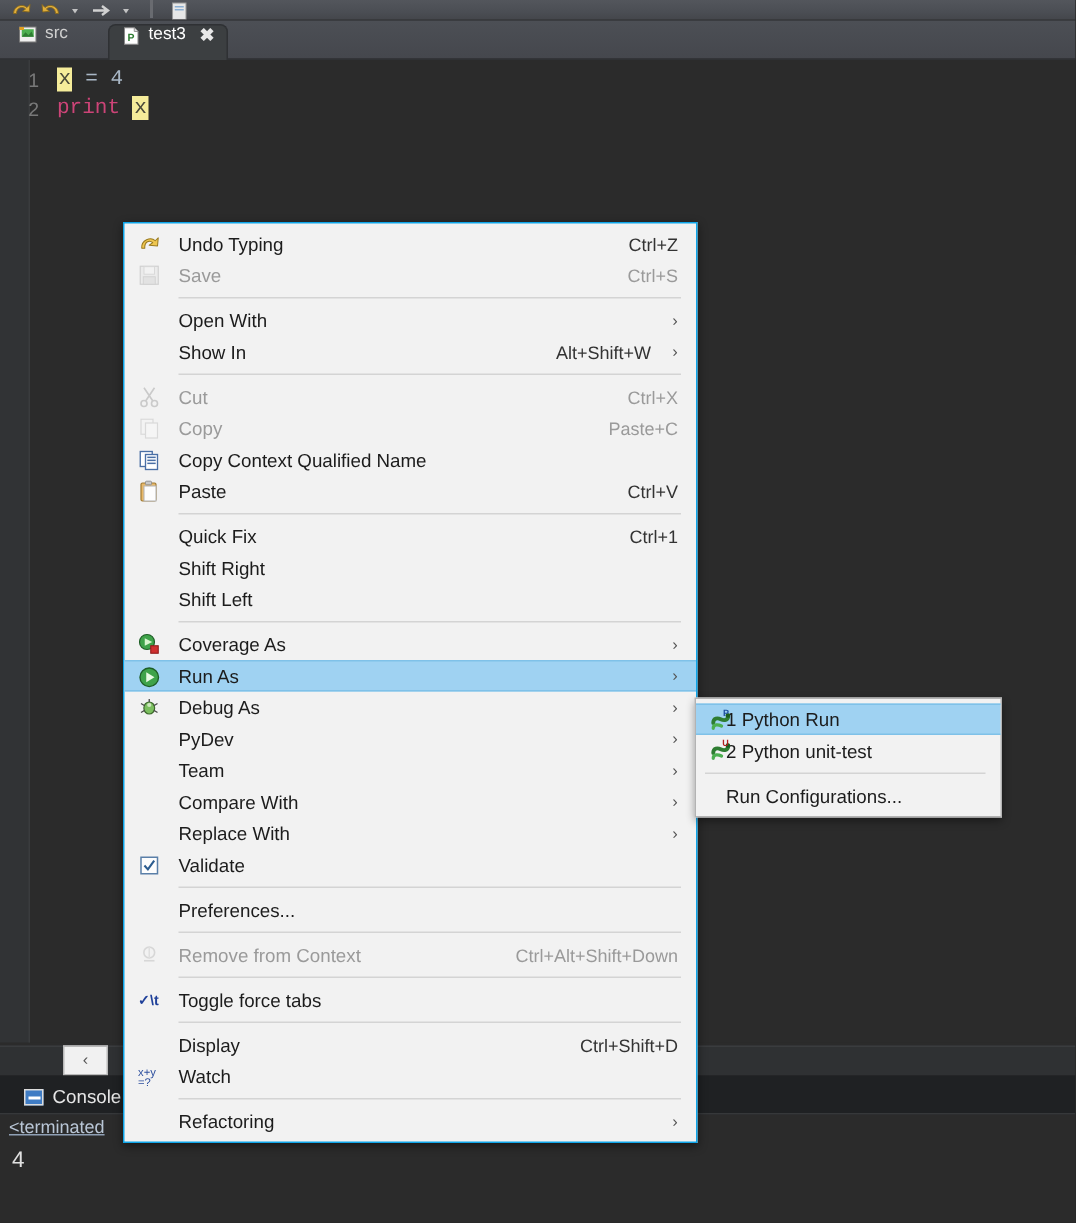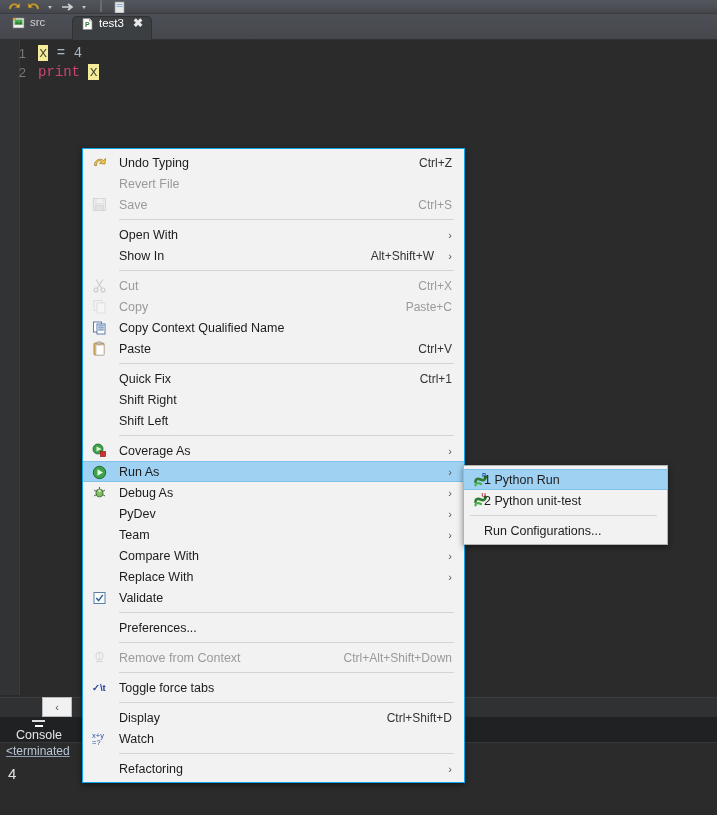--- a/index.html
+++ b/index.html
@@ -73,21 +73,21 @@
     position:absolute; left:0; top:717px; width:717px; height:98px;
     background:#2b2b2b;
   }
   #console-tabbar {
     position:absolute; left:0; top:0; width:717px; height:26px;
     background:#1f2123; border-bottom:1px solid #36383a;
   }
   .ctab {
     position:absolute; left:10px; top:3px; height:22px;
     display:flex; align-items:center; gap:6px;
-    font-size:12.5px; color:#e6e6e6; padding:0 6px;flex-direction:column;
+    font-size:12.5px; color:#e6e6e6; padding:0 6px;
   }
   .ctab-ico { width:13px; height:11px; background:#3f7cc4; border:1px solid #dcdcdc; position:relative; }
   .ctab-ico:after { content:""; position:absolute; left:2px; top:4px; width:8px; height:2px; background:#fff; }
   #console-term {
     position:absolute; left:6px; top:27px; font-size:12px; color:#b9c6d6;
     text-decoration:underline; text-decoration-color:#8fa0b5;
   }
   #console-out {
     position:absolute; left:8px; top:48px; font-size:15px; color:#e0e0e0;
     font-family:"Liberation Sans",sans-serif;
@@ -221,23 +221,20 @@
       <div class="mi">
         <span class="mi-ico">
           <svg class="ic" viewBox="0 0 17 17">
             <path d="M3.5 11.5 C3 6,9.5 3.5,12.5 6.5 L14.5 4.5 L14 10 L8.5 9.5 L10.8 7.8 C8.8 5.8,5.2 7,5.5 11.5 Z" fill="#efc64f" stroke="#9a7b20" stroke-width=".7" stroke-linejoin="round"></path>
           </svg>
         </span>
         <span class="label">Undo Typing</span>
         <span class="accel">Ctrl+Z</span>
       </div>
       <div class="mi disabled">
-        <span class="label">Revert File</span>
-      </div>
-      <div class="mi disabled">
         <span class="mi-ico" style="opacity: 0.45;">
           <svg class="ic" viewBox="0 0 17 17">
             <rect x="2.5" y="2.5" width="12" height="12" fill="#e4e4e4" stroke="#a8a8a8" stroke-width=".8"></rect>
             <rect x="5" y="2.8" width="7" height="5" fill="#f4f4f4" stroke="#b5b5b5" stroke-width=".6"></rect>
             <rect x="4.5" y="9.5" width="8" height="5" fill="#d0d0d0" stroke="#aaa" stroke-width=".6"></rect>
           </svg>
         </span>
         <span class="label">Save</span>
         <span class="accel">Ctrl+S</span>
       </div>

